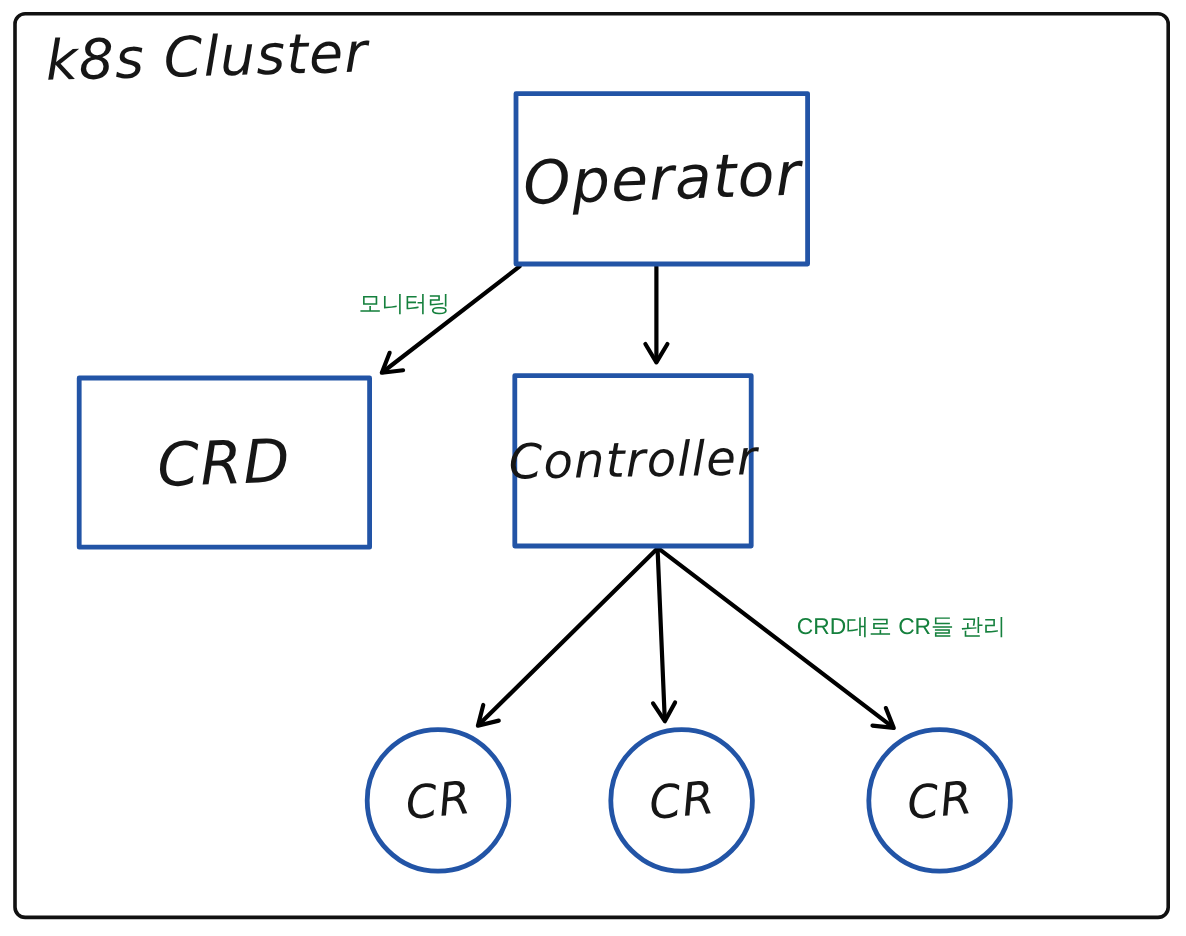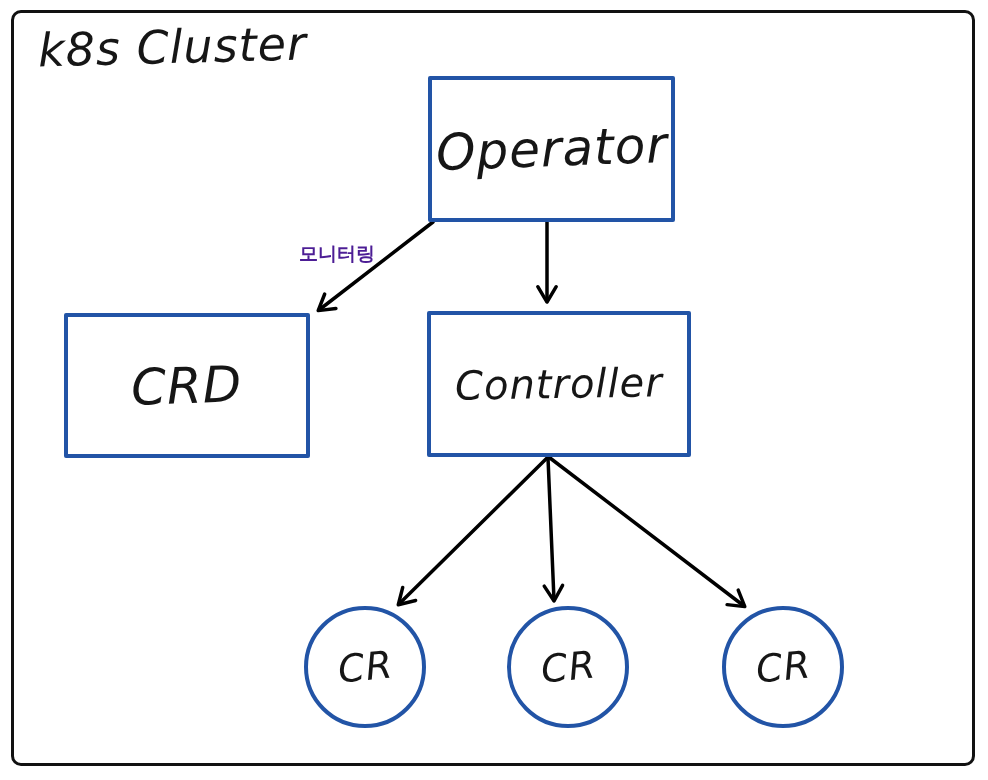--- a/index.html
+++ b/index.html
@@ -38,34 +38,33 @@
   .node{
     position:absolute;box-sizing:border-box;
     background:var(--background);
     border:4px solid var(--box-border);
     display:flex;align-items:center;justify-content:center;
   }
   .rect{border-radius:2px;}
   .circle{border-radius:50%;}
   .node-operator{left:428px;top:76px;width:247px;height:146px;}
   .node-crd{left:64px;top:313px;width:246px;height:145px;}
-  .node-controller{left:427px;top:311px;width:264px;height:146px;}
+  .node-controller{left:427px;top:311px;width:201px;height:146px;}
   .node-cr1{left:304px;top:606px;width:122px;height:122px;}
   .node-cr2{left:507px;top:606px;width:122px;height:122px;}
   .node-cr3{left:722px;top:606px;width:122px;height:122px;}
   .node-operator .hand{font-size:50px;transform:rotate(-2deg);}
   .node-crd .hand{font-size:50px;transform:rotate(-2deg);}
   .node-controller .hand{font-size:40px;transform:rotate(-1deg);}
   .cr-label{font-size:38px;transform:rotate(-6deg);}
   .edge-label{
     position:absolute;
-    font-size:19px;color:#4c1d95;
+    font-size:19px;color:#15803d;
     white-space:nowrap;line-height:1.2;
     font-family:"Liberation Sans","DejaVu Sans",sans-serif;
-    font-weight:bold;
   }
   .label-monitoring{left:299px;top:243px;}
   .label-install{left:557px;top:245px;}
   .label-manage{left:664px;top:512px;}
 </style>
 </head>
 <body>
 
 <div class="canvas">
 
@@ -106,14 +105,15 @@
     <span class="hand cr-label">CR</span>
   </div>
 
   <div class="node circle node-cr3">
     <span class="hand cr-label">CR</span>
   </div>
 
   <div class="edge-label label-monitoring">모니터링</div>
 
 
+  <div class="edge-label label-manage">CRD대로 CR들 관리</div>
 
 </div>
 
 </body></html>

